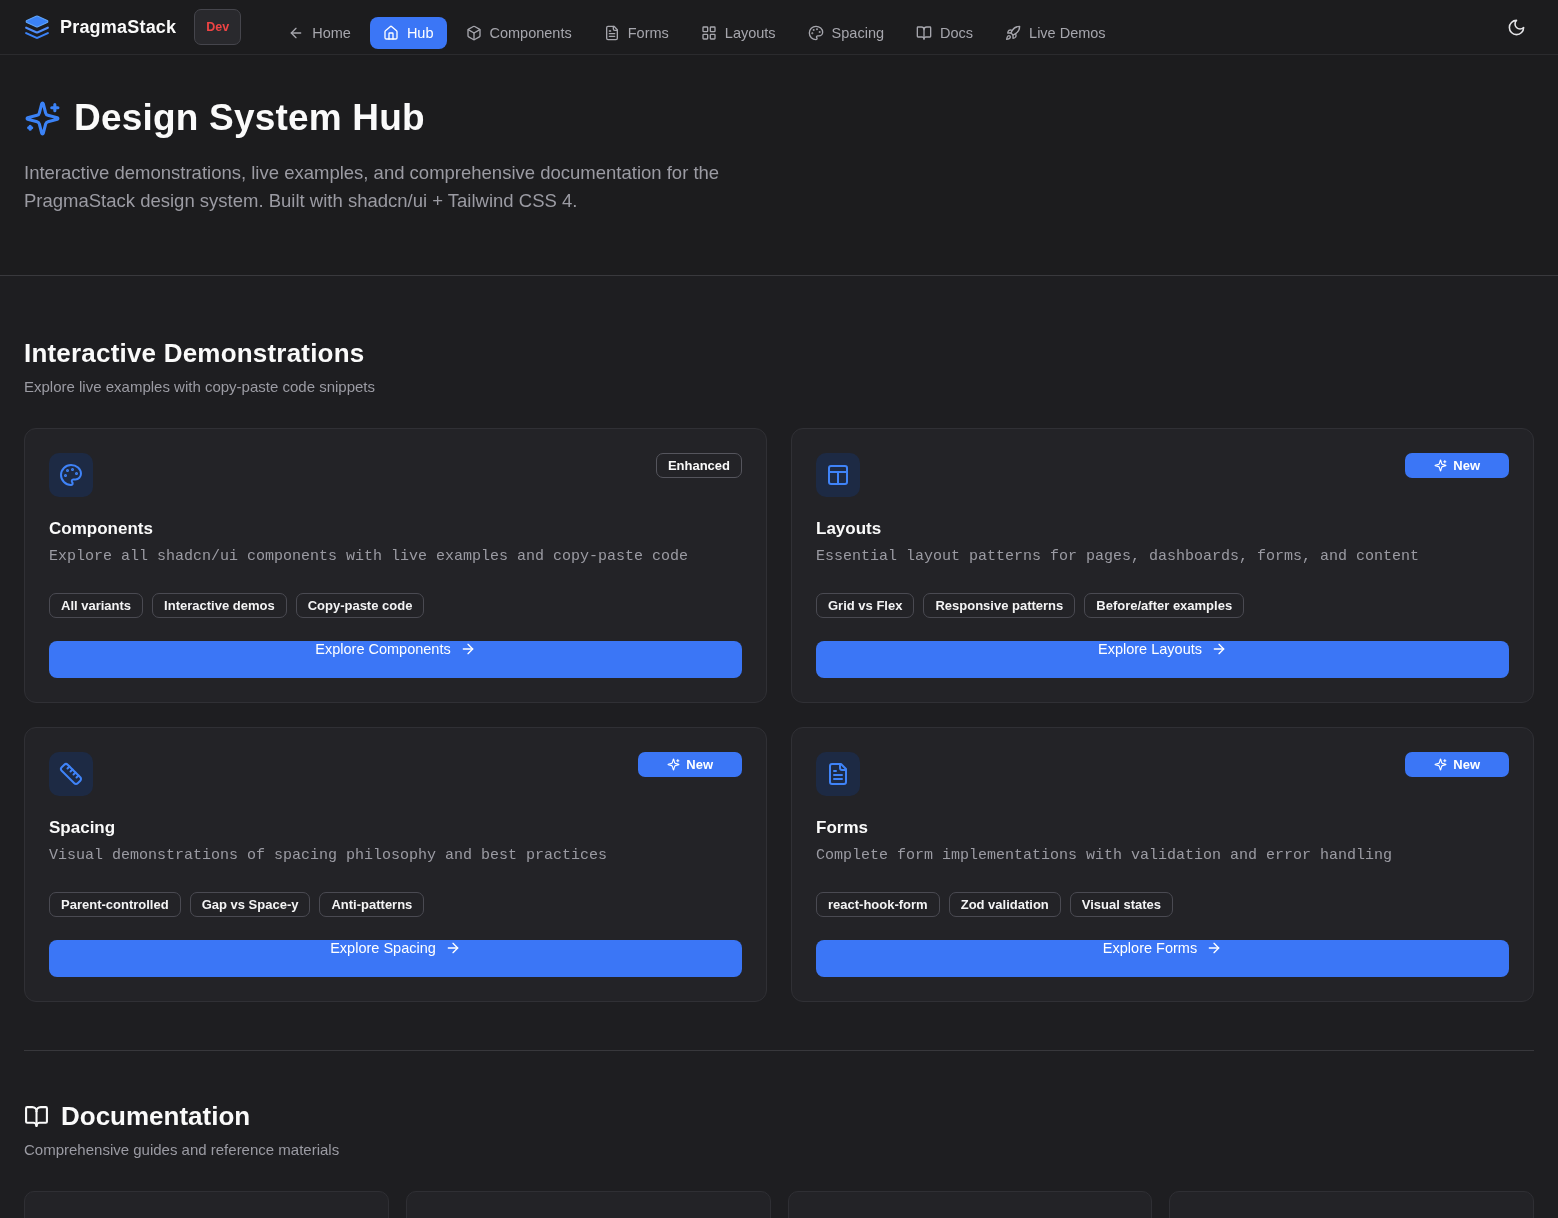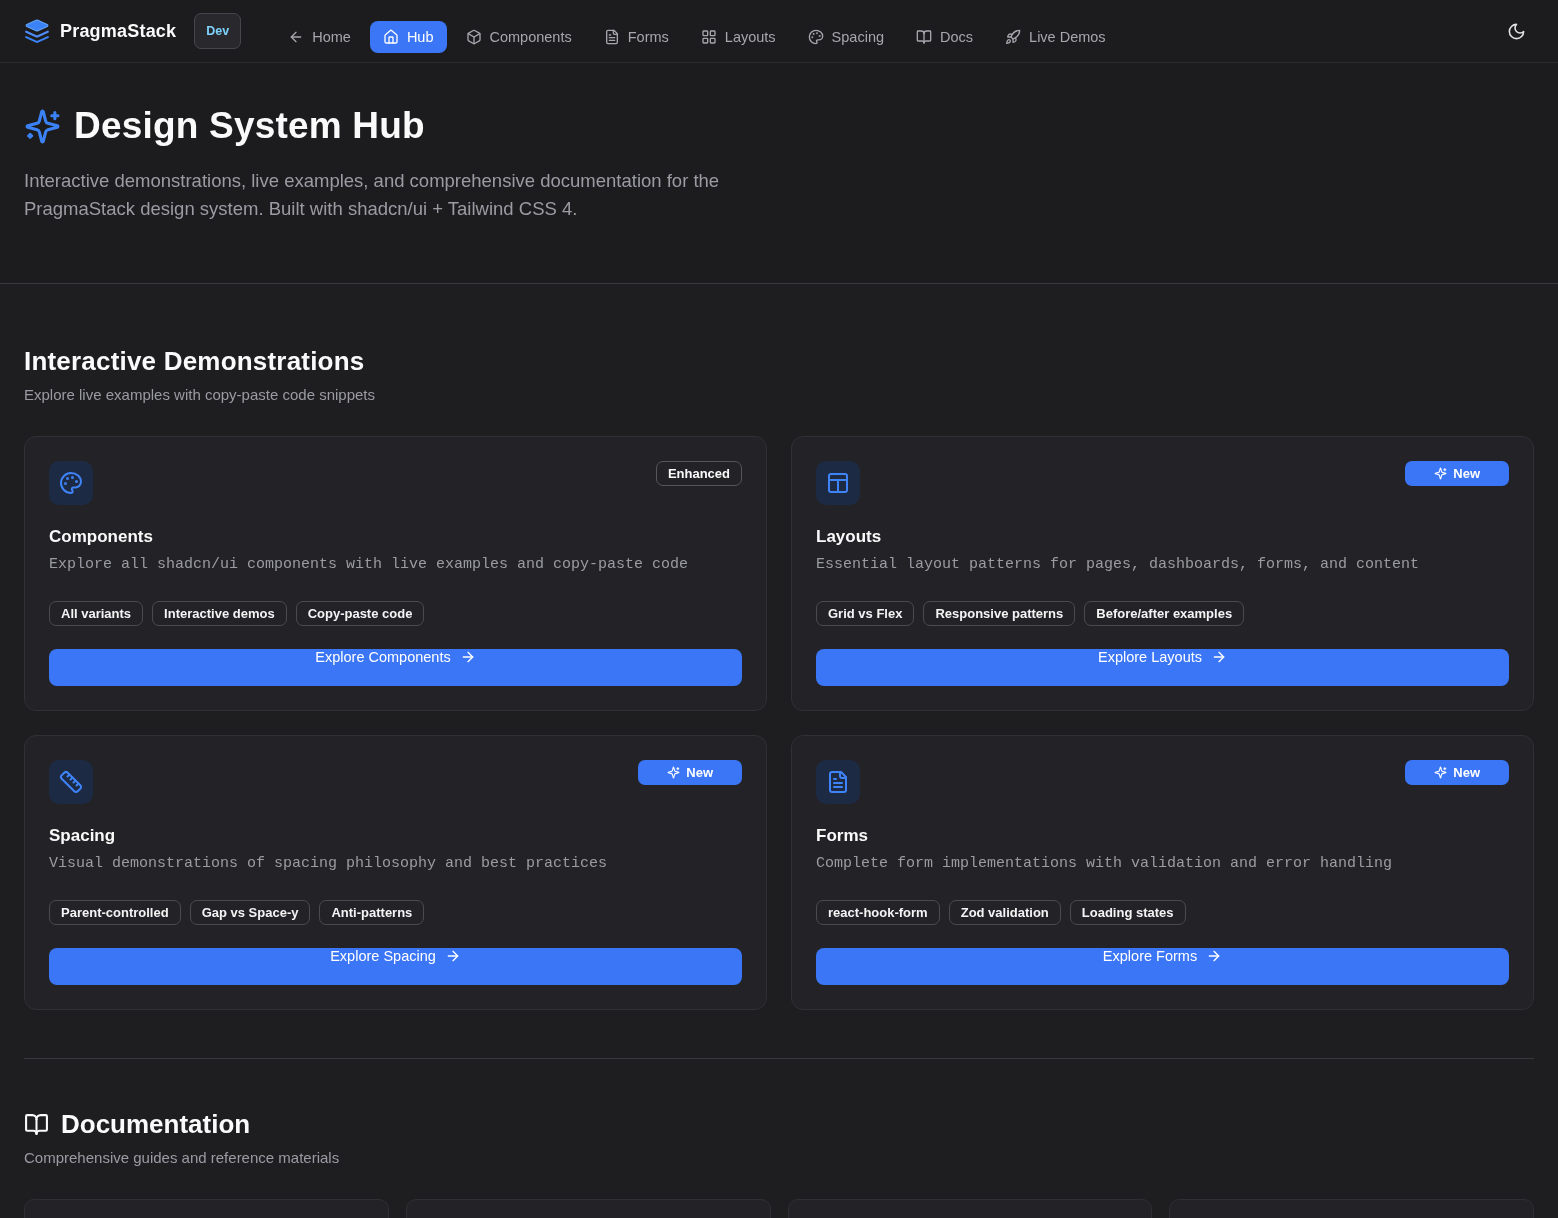--- a/index.html
+++ b/index.html
@@ -7,29 +7,29 @@
   body {
     width: 1558px; min-height: 1218px;
     font-family: "Liberation Sans", sans-serif;
     color: #fafafa;
     -webkit-font-smoothing: antialiased;
   }
   svg { display: block; }
 
   
   .navbar {
-    height: 63px; display: flex; align-items: center;
+    height: 55px; display: flex; align-items: center;
     padding: 0 24px; background: #1c1c1e;
     border-bottom: 1px solid #2b2b2e;
   }
   .brand { display: flex; align-items: center; gap: 10px; }
   .brand-name { font-size: 18px; font-weight: bold; letter-spacing: .2px; }
   .dev-badge {
     margin-left: 8px; font-size: 12.5px; font-weight: bold;
-    border: 1px solid #45454c; background: #29292d; color: #7dd3fc;
+    border: 1px solid #45454c; background: #29292d; color: #ef4444;
     padding: 10px 11px; border-radius: 7px; text-align: right;
   }
   .nav-items { display: flex; align-items: center; gap: 6px; margin-left: 34px; margin-top: 12px; }
   .nav-item {
     display: flex; align-items: center; gap: 8px;
     padding: 8px 13px; border-radius: 8px;
     color: #a6a6ad; font-size: 14.5px; cursor: pointer;
     background: transparent; border: none;
   }
   .nav-item.active { background: #3b76f6; color: #fff; }
@@ -370,21 +370,21 @@
                 <path d="M22 5h-4"></path>
               </svg>
           </span>
           <span>New</span>
         </span>
         <h3>Forms</h3>
         <p class="demo-desc">Complete form implementations with validation and error handling</p>
         <div class="tag-row">
           <span class="tag">react-hook-form</span>
           <span class="tag">Zod validation</span>
-          <span class="tag">Loading states</span>
+          <span class="tag">Visual states</span>
         </div>
         <button class="cta-button">
           <span>Explore Forms</span>
           <span>
             <svg width="16" height="16" viewBox="0 0 24 24" fill="none" stroke="currentColor" stroke-width="2" stroke-linecap="round" stroke-linejoin="round">
                 <path d="M5 12h14"></path>
                 <path d="m12 5 7 7-7 7"></path>
               </svg>
           </span>
         </button>

